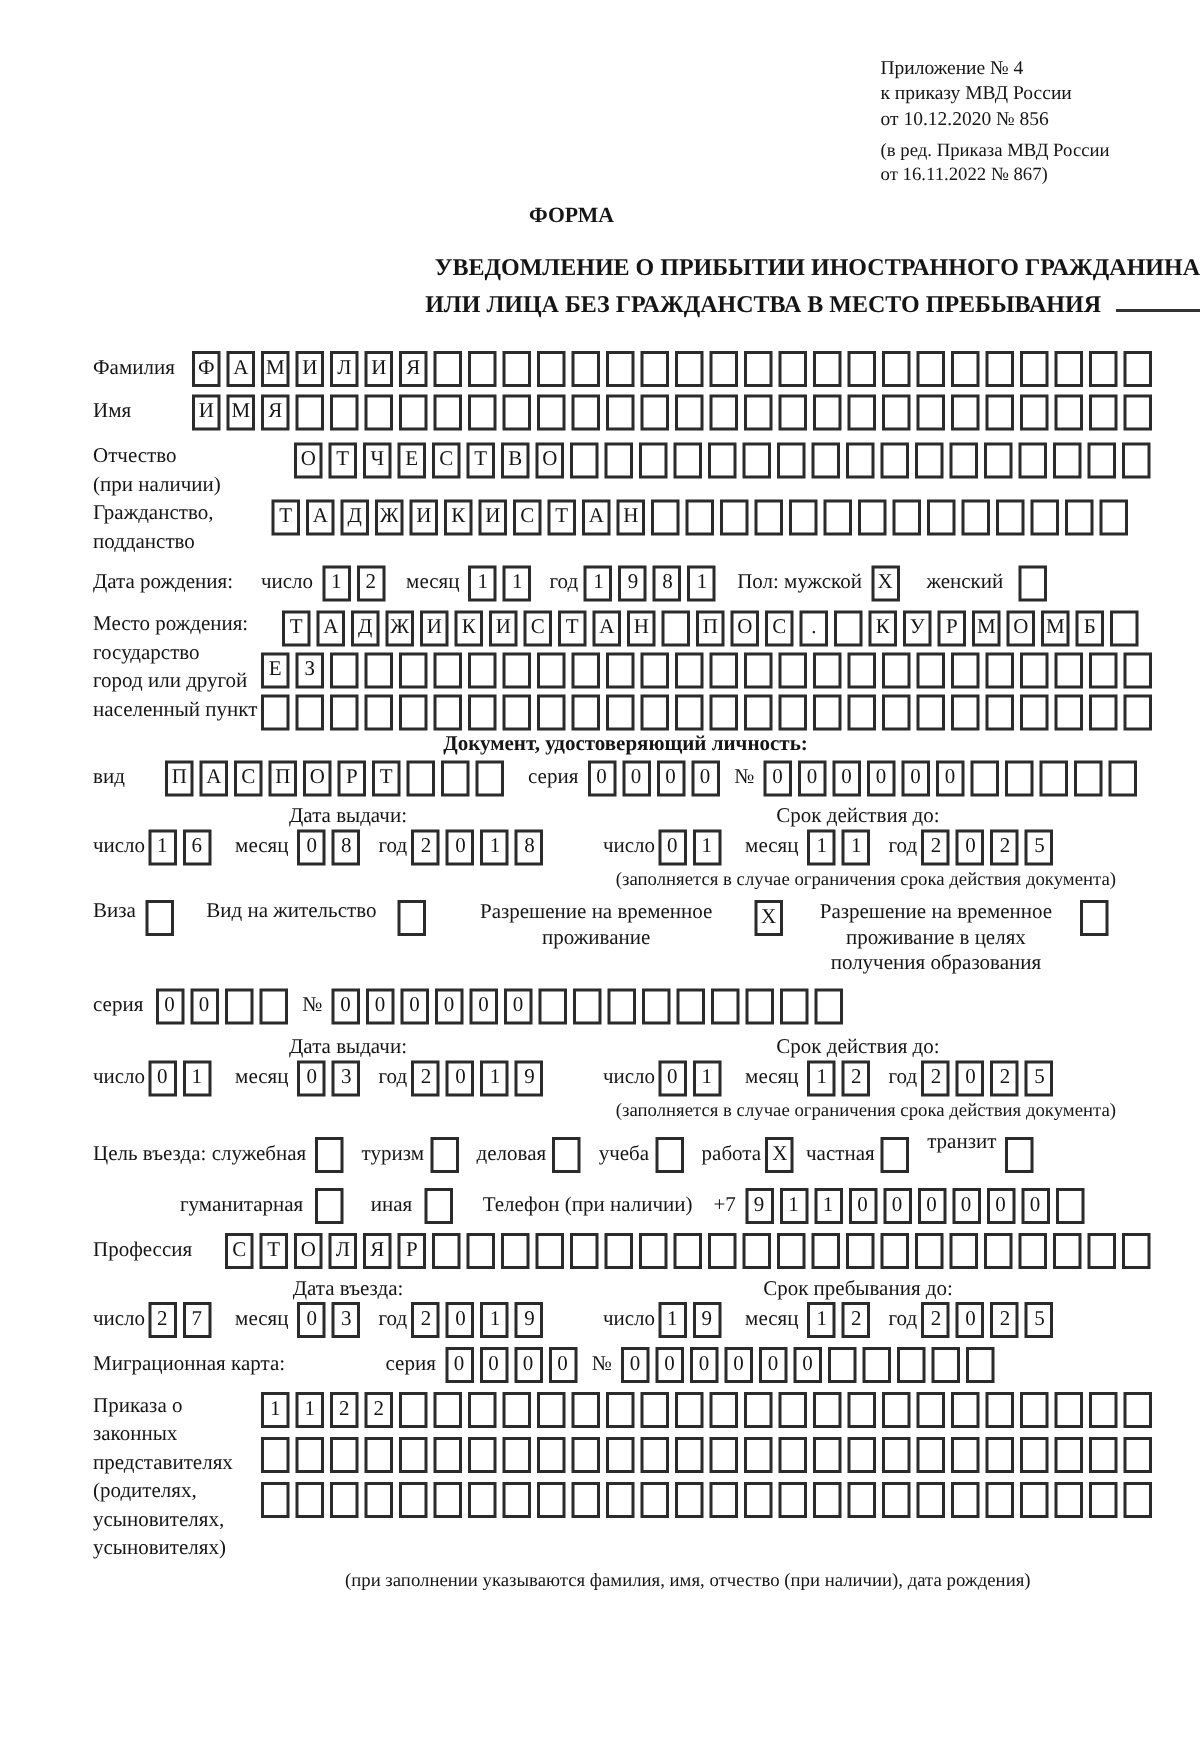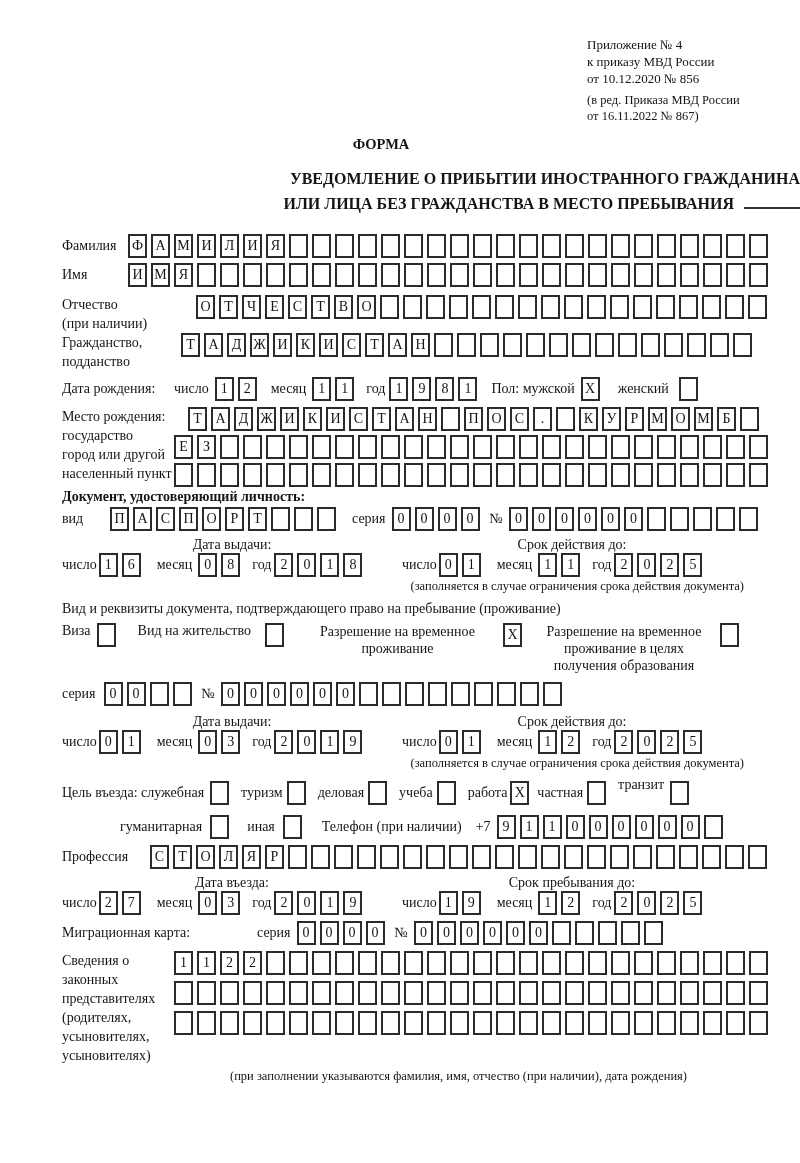--- a/index.html
+++ b/index.html
@@ -24,21 +24,21 @@
   .cell {
     flex:none; width:19px; height:24px; border:2px solid #2b2b2b; margin-right:4px;
     font-size:14px; line-height:19px; text-align:center; background:#fff;
   }
   .col { display:flex; flex-direction:column; }
   .dhead { display:flex; font-size:14px; }
   .dh { width:340px; text-align:center; flex:none; }
   .dgroup { display:flex; align-items:center; width:340px; flex:none; }
   .note { width:682px; text-align:right; font-size:12.5px; margin-top:2px; }
   .para { font-size:14px; line-height:17px; }
-  .center-bold { font-weight:bold; font-size:14px; width:710px; }
+  .center-bold { text-align:center; font-weight:bold; font-size:14px; width:710px; }
   .mb2{margin-bottom:2px}.mb4{margin-bottom:4px}.mb5{margin-bottom:5px}
   .mb6{margin-bottom:6px}.mb8{margin-bottom:8px}
 </style>
 </head>
 <body>
 
 <div class="page">
 
   <div class="top-note">
     <div>Приложение № 4</div>
@@ -399,21 +399,20 @@
         <span class="strip">
             <span class="cell">2</span>
             <span class="cell">0</span>
             <span class="cell">2</span>
             <span class="cell">5</span>
           </span>
       </span>
     </div>
     <div class="note mb6">(заполняется в случае ограничения срока действия документа)</div>
 
-    <div class="para mb6">Вид и реквизиты документа, подтверждающего право на пребывание (проживание)</div>
 
     <div class="frow top mb8">
       <span class="lab" style="margin-right:6px">Виза</span>
       <span class="strip">
           <span class="cell"></span>
         </span>
       <span class="lab" style="margin:0 14px 0 18px">Вид на жительство</span>
       <span class="strip">
           <span class="cell"></span>
         </span>
@@ -662,21 +661,21 @@
           <span class="cell"></span>
           <span class="cell"></span>
           <span class="cell"></span>
           <span class="cell"></span>
           <span class="cell"></span>
         </span>
     </div>
 
     <div class="frow top mb4">
       <span class="labcol" style="width:112px">
-        <span>Сведения о</span>
+        <span>Приказа о</span>
         <span>законных</span>
         <span>представителях</span>
         <span>(родителях,</span>
         <span>усыновителях,</span>
         <span>усыновителях)</span>
       </span>
       <span class="col" style="gap:6px">
         <span class="strip">
             <span class="cell">1</span>
             <span class="cell">1</span>

